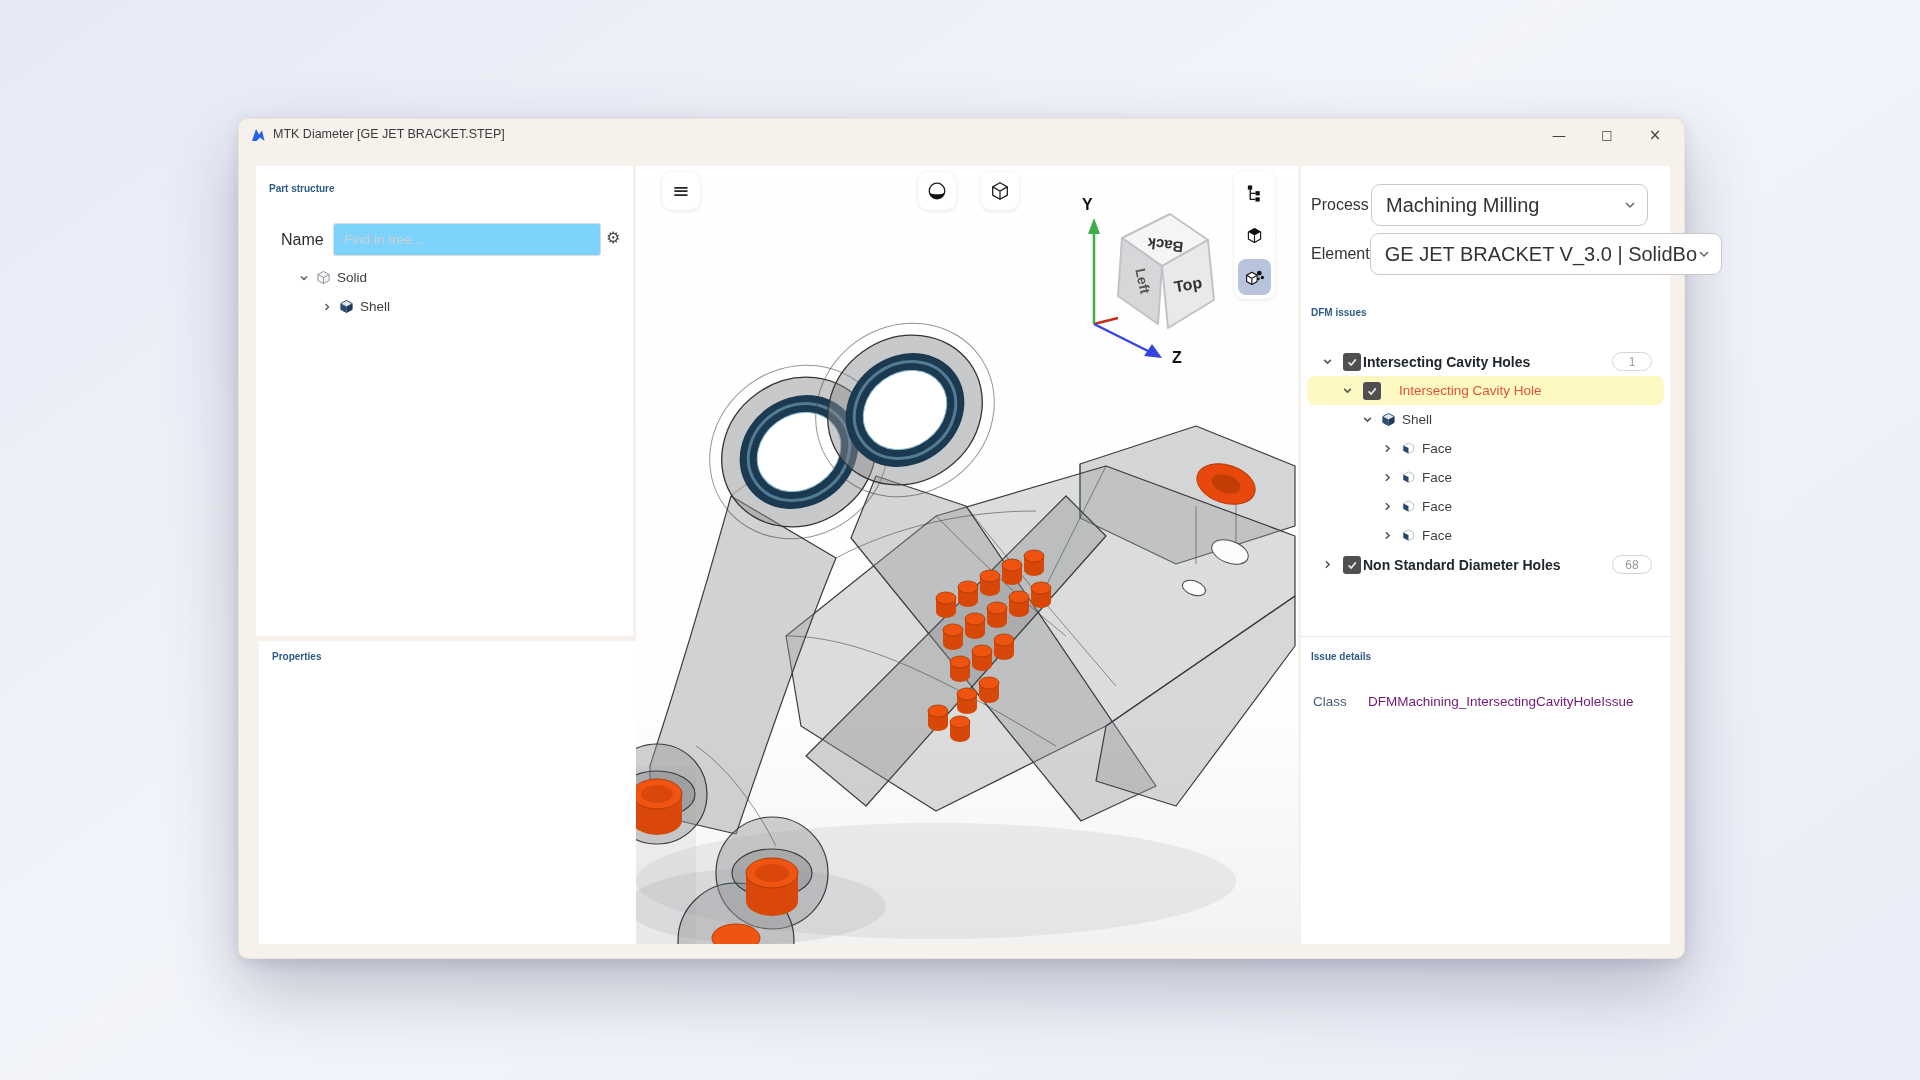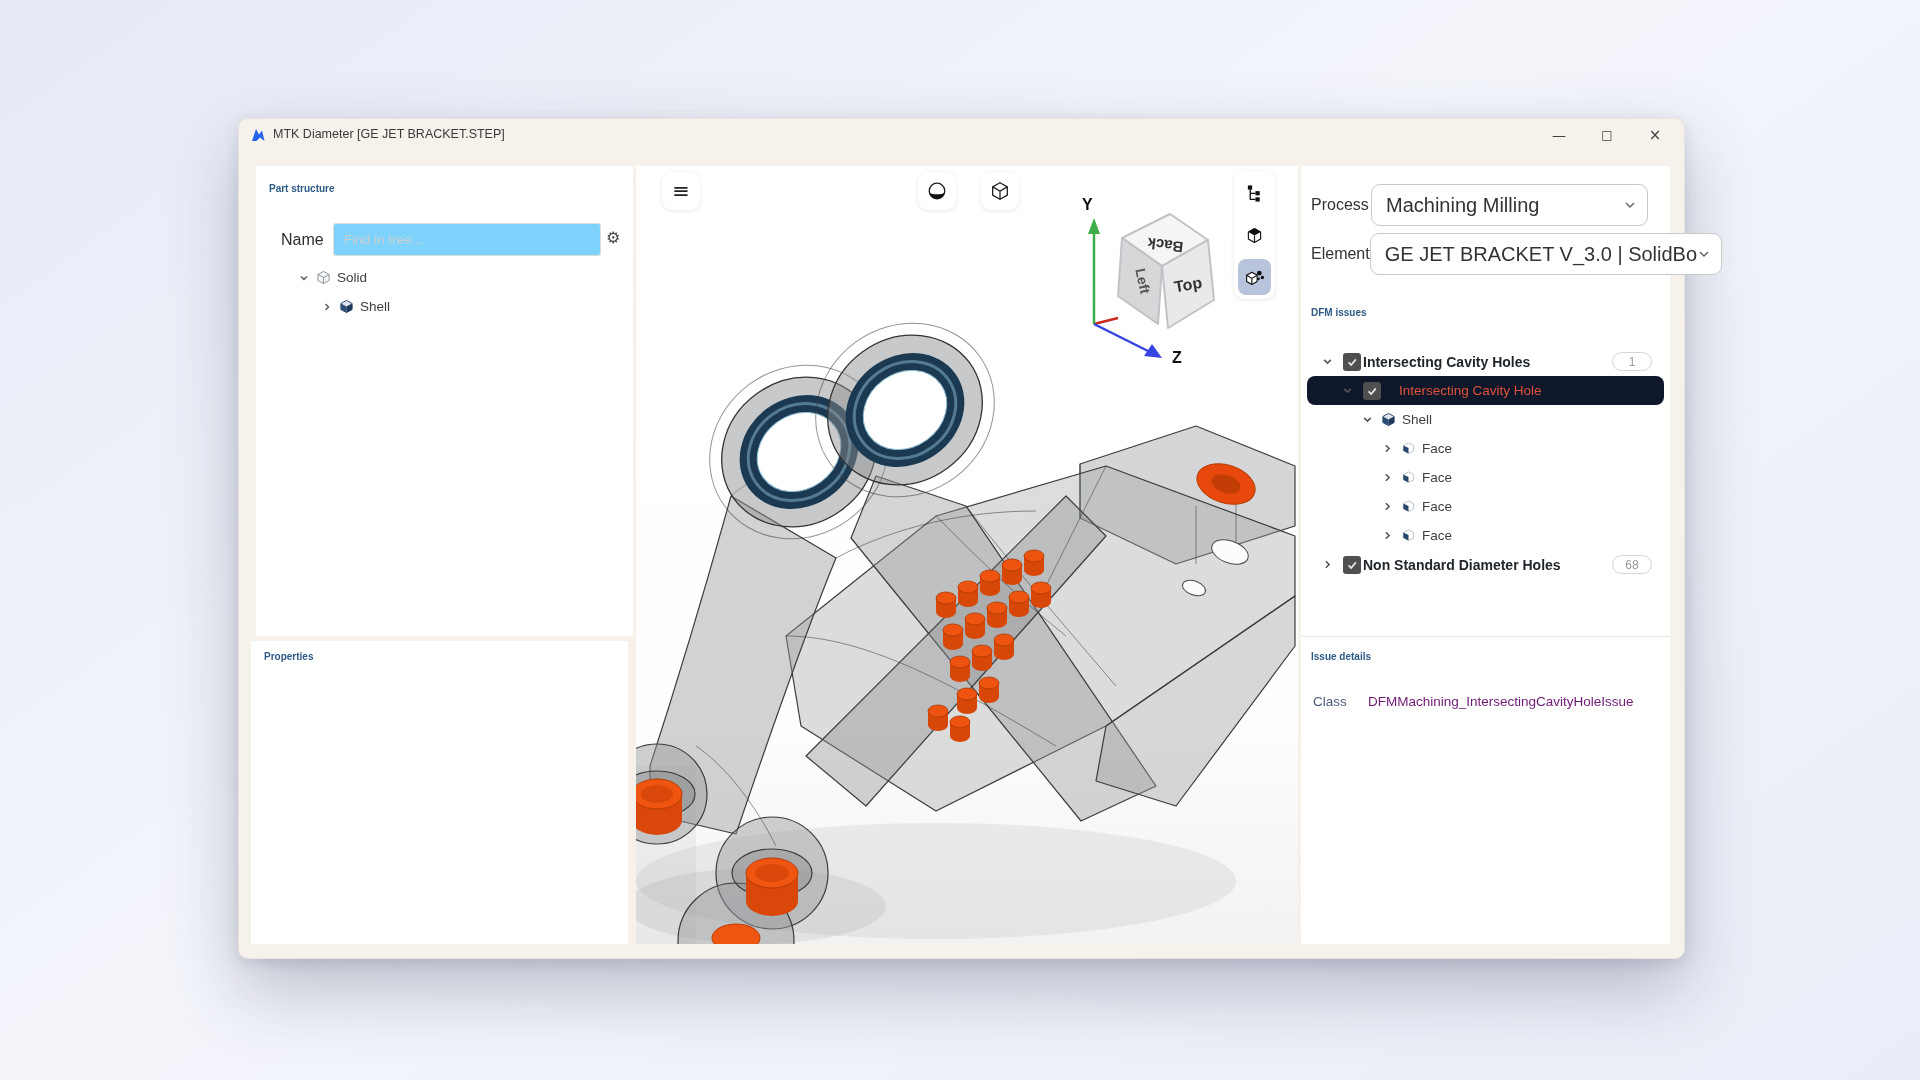--- a/index.html
+++ b/index.html
@@ -38,21 +38,21 @@
   .gear { position:absolute; left:350px; top:5px; font-size:16px; color:#4a4a4a; cursor:pointer;
     font-family:"DejaVu Sans",sans-serif; }
 
   .ptree { position:absolute; left:0; top:97px; width:100%; }
   .prow { height:29px; display:flex; align-items:center; font-size:13.5px; color:#3e3e3e; }
   .prow .chev { width:16px; display:flex; justify-content:center; }
   .prow .tico { margin:0 6px 0 4px; display:flex; }
   .p0 { padding-left:19px; } .p1 { padding-left:40px; } .p2 { padding-left:63px; }
 
   
-  .props { left:12px; top:522px; width:377px; height:303px; }
+  .props { left:20px; top:522px; width:377px; height:303px; }
   .props h2 { position:absolute; left:13px; top:10px; }
 
   
   .viewport { position:absolute; left:397px; top:47px; width:662px; height:778px;
     background:linear-gradient(180deg,#ffffff 0%,#fefefe 70%,#f3f2f1 100%); overflow:hidden; }
   .vbtn { position:absolute; width:38px; height:38px; border:none; border-radius:10px;
     background:#fff; box-shadow:0 1px 4px rgba(0,0,0,.10); cursor:pointer;
     display:flex; align-items:center; justify-content:center; }
   .menu-btn { left:26px; top:6px; font-size:21px; color:#222; font-family:"DejaVu Sans",sans-serif; }
   .sphere-btn { left:282px; top:6px; }
@@ -78,21 +78,21 @@
   .irow { height:29px; margin:0 6px; display:flex; align-items:center; border-radius:8px;
     font-size:13.5px; color:#3a3a3a; position:relative; }
   .irow .chev { width:16px; display:flex; justify-content:center; }
   .irow .cb { width:18px; height:18px; background:#4f4f4f; border-radius:3px; margin-left:8px;
     display:flex; align-items:center; justify-content:center; cursor:pointer; }
   .irow .cat { margin-left:2px; font-size:14px; font-weight:700; color:#20262c; }
   .irow .ilabel { margin-left:18px; }
   .irow .tico { margin:0 6px 0 6px; display:flex; }
   .irow .tlabel { color:#3e3e3e; }
   .l0 { padding-left:12px; } .l1 { padding-left:32px; } .l2 { padding-left:52px; } .l3 { padding-left:72px; }
-  .irow.selected { background:#0f172a; }
+  .irow.selected { background:#fef9c3; }
   .irow.selected .ilabel { color:#e0523a; }
   .badge { position:absolute; right:12px; top:5px; min-width:40px; height:19px; border:1px solid #d4d4d4;
     border-radius:10px; background:#fff; color:#9a9a9a; font-size:12px; display:flex;
     align-items:center; justify-content:center; padding:0 6px; }
   .divider { position:absolute; left:0; top:470px; width:100%; height:1px; background:#e8e5e2; }
   .rightp h2.idet { position:absolute; left:10px; top:485px; }
   .classrow { position:absolute; left:12px; top:528px; display:flex; font-size:13.5px; }
   .classrow .clabel { width:55px; color:#4a5a78; }
   .classrow .cvalue { color:#701a75;text-align:center; }
 

